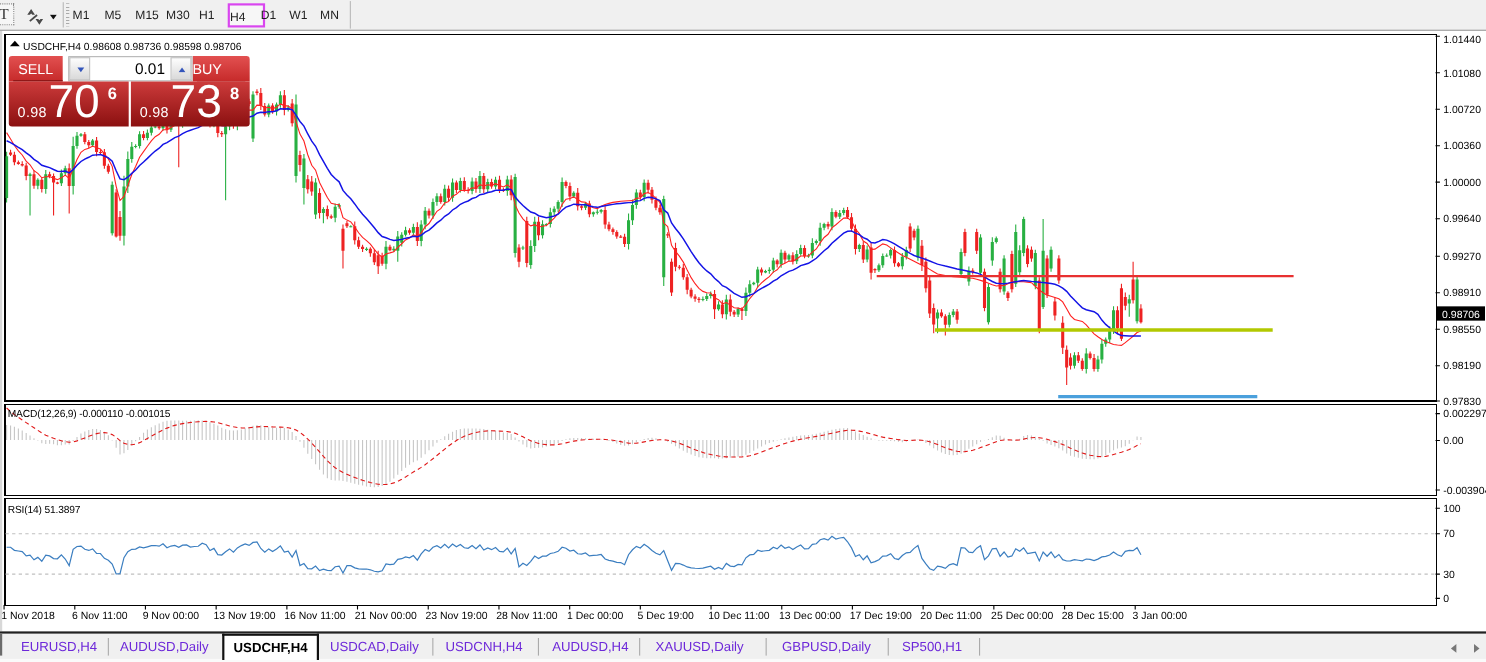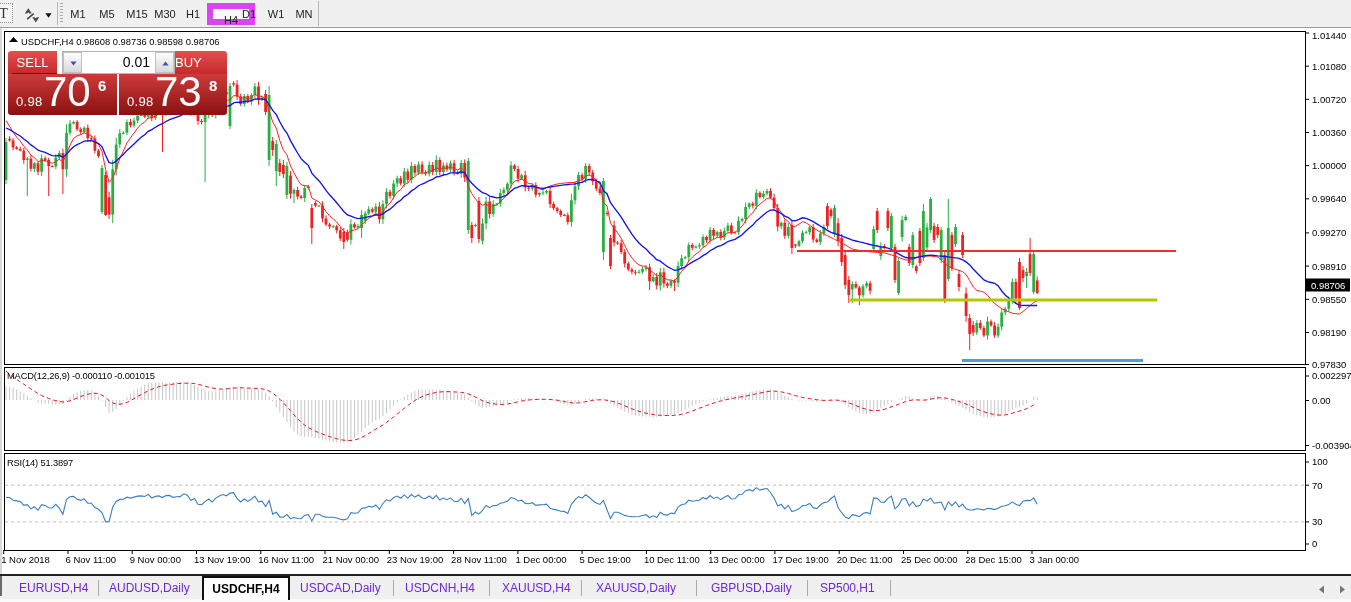--- a/index.html
+++ b/index.html
@@ -1,17 +1,17 @@
 <!DOCTYPE html>
 <html><head><meta charset="utf-8"><style>
 *{margin:0;padding:0;box-sizing:border-box}
 html,body{width:1351px;height:602px;overflow:hidden;background:#fff;font-family:"Liberation Sans",sans-serif}
 #page{position:relative;width:1351px;height:602px}
 #toolbar{position:absolute;left:0;top:0;width:1351px;height:28px;background:#f0f0f0;border-bottom:1px solid #9b9b9b}
-.tfbtn{position:absolute;top:3px;height:22px;line-height:22px;text-align:center;font-size:11px;color:#222}
+.tfbtn{position:absolute;top:3px;height:22px;line-height:22px;font-size:11px;color:#222}
 #leftstrip{position:absolute;left:0;top:28px;width:2px;height:546px;background:#d8d8d8}
 #tabbar{position:absolute;left:0;top:574px;width:1351px;height:28px;background:#f0f0f0;border-top:2px solid #222}
 .tab{position:absolute;top:0;height:24px;line-height:24px;font-size:12px;color:#6d28d9}
 .tabsep{position:absolute;top:4px;height:16px;width:1px;background:#aaa}
 #activetab{position:absolute;left:202px;top:0px;width:88px;height:24px;background:#fff;border:2px solid #111;border-bottom:none;color:#000;font-weight:bold;font-size:12px;text-align:center;line-height:22px}
 #panel{position:absolute;left:8px;top:51px;width:219px;height:64px;font-family:"Liberation Sans",sans-serif}
 .selltop{position:absolute;left:0;top:0;width:49px;height:23px;background:linear-gradient(#e25050,#c62a2a);border-radius:3px 0 0 0;color:#fff;font-size:13px;text-align:center;line-height:23px}
 .buytop{position:absolute;left:167px;top:0;width:52px;height:23px;background:linear-gradient(#e25050,#c62a2a);border-radius:0 3px 0 0;color:#fff;font-size:13px;text-align:left;line-height:23px}
 .bigbox{position:absolute;top:23px;height:41px;background:linear-gradient(#cd3b3b,#8b1010);color:#fff}
 .sep1{position:absolute;top:22px;height:1px;background:#791010}
@@ -145,21 +145,21 @@
   <svg style="position:absolute;left:45px;top:13px" width="7" height="5" viewBox="0 0 7 5">
         <path d="M0.4 0.3h6.2L3.5 4.7z" fill="#111"></path>
       </svg>
   <div style="position:absolute;left:57px;top:2px;width:1px;height:23px;background:#b8b8b8"></div>
   <div style="position:absolute;left:60px;top:3px;width:4px;height:21px;background-image:repeating-linear-gradient(#aaa 0 1px,#f0f0f0 1px 3px);width:3px"></div>
   <div class="tfbtn" style="left:66px;width:24px">M1</div>
   <div class="tfbtn" style="left:95px;width:24px">M5</div>
   <div class="tfbtn" style="left:123px;width:28px">M15</div>
   <div class="tfbtn" style="left:151px;width:28px">M30</div>
   <div class="tfbtn" style="left:181px;width:24px">H1</div>
-  <div class="tfbtn" style="left:207px;width:48px;border:6px solid #d946ef;background:#f7f7f7">H4</div>
+  <div class="tfbtn" style="left:207px;width:34px;border:2px solid #d946ef;background:#f7f7f7">H4</div>
   <div class="tfbtn" style="left:237px;width:24px">D1</div>
   <div class="tfbtn" style="left:263px;width:26px">W1</div>
   <div class="tfbtn" style="left:291px;width:26px">MN</div>
   <div style="position:absolute;left:318px;top:1px;width:1px;height:25px;background:#b8b8b8"></div>
 </div>
 <div id="panel">
   <div class="selltop">SELL</div>
   <div class="sep1" style="left:4px;width:45px"></div>
   <div class="sep1" style="left:171px;width:44px"></div>
   <div class="buytop">BUY</div>
@@ -191,21 +191,21 @@
       <div style="position:absolute;left:0;top:23px;width:1351px;height:3px;background:#fafafa"></div>
       <div style="position:absolute;left:0;top:0;width:2px;height:20px;background:#6b6b6b"></div>
   <div class="tab" style="left:19px">EURUSD,H4</div>
   <div class="tabsep" style="left:98px"></div>
   <div class="tab" style="left:109px">AUDUSD,Daily</div>
   <div id="activetab">USDCHF,H4</div>
   <div class="tab" style="left:300px">USDCAD,Daily</div>
   <div class="tabsep" style="left:393px"></div>
   <div class="tab" style="left:405px">USDCNH,H4</div>
   <div class="tabsep" style="left:489px"></div>
-  <div class="tab" style="left:502px">XAUUSD,H4</div>
+  <div class="tab" style="left:502px">AUDUSD,H4</div>
   <div class="tabsep" style="left:581px"></div>
   <div class="tab" style="left:596px">XAUUSD,Daily</div>
   <div class="tabsep" style="left:696px"></div>
   <div class="tab" style="left:711px">GBPUSD,Daily</div>
   <div class="tabsep" style="left:807px"></div>
   <div class="tab" style="left:820px">SP500,H1</div>
   <div class="tabsep" style="left:890px"></div>
   <svg style="position:absolute;left:1318px;top:9px" width="8" height="9" viewBox="0 0 8 9">
         <path d="M6 0.5v8L1 4.5z" fill="#777"></path>
       </svg>

